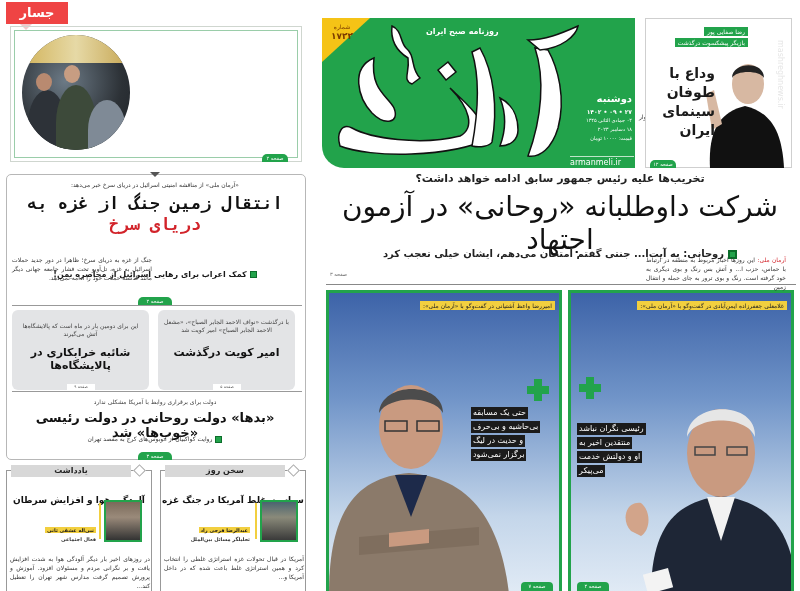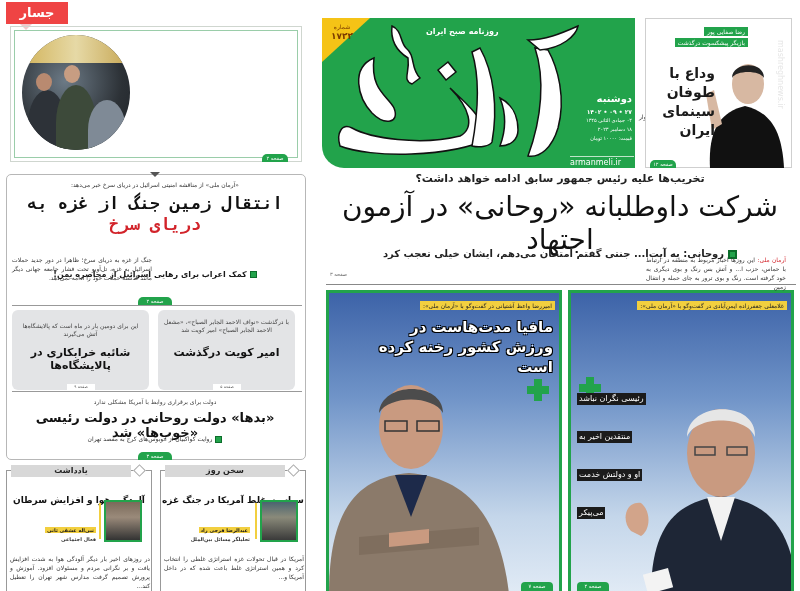--- a/index.html
+++ b/index.html
@@ -153,51 +153,56 @@
 
 <div class="abs mh-kicker">تخریب‌ها علیه رئیس جمهور سابق ادامه خواهد داشت؟</div>
 <div class="abs mh-title">شرکت داوطلبانه «روحانی» در آزمون اجتهاد</div>
 <div class="abs mh-sub"><span class="green-sq"></span><span>روحانی: به آیت‌ا... جنتی گفتم امتحان می‌دهم، ایشان خیلی تعجب کرد</span></div>
 <div class="abs mh-page">صفحه ۳</div>
 <div class="abs mh-rule"></div>
 
 <div class="abs panel panel-right">
   <div class="abs panel-kicker" style="right:4px;">غلامعلی جعفرزاده ایمن‌آبادی در گفت‌وگو با «آرمان ملی»:</div>
   <div class="abs plus" style="left:8px;top:84px;"></div>
-  <div class="abs quote-wrap" style="left:6px;top:100px;width:80px;gap:24px;">
+  <div class="abs quote-wrap" style="left:6px;top:130px;width:80px;">
     <span class="quote-line">رئیسی نگران نباشد</span>
     <span class="quote-line">منتقدین اخیر به</span>
     <span class="quote-line">او و دولتش خدمت</span>
     <span class="quote-line">می‌پیکر</span>
   </div>
   <svg class="abs" style="left:40px;top:78px;" width="186" height="223" viewBox="0 0 186 223">
     <path d="M40 223 C 40 150, 70 130, 110 125 C 150 130, 182 150, 186 223 Z" fill="#1e2636"></path>
     <path d="M96 126 L 110 170 L 124 126 Z" fill="#f2f2f2"></path>
     <ellipse cx="110" cy="82" rx="34" ry="44" fill="#c99a80"></ellipse>
     <path d="M76 66 C 76 30, 146 28, 144 66 C 136 44, 84 44, 76 66 Z" fill="#e6e6e6"></path>
     <path d="M84 76 L 104 76 L 104 84 L 84 84 Z M 116 76 L 136 76 L 136 84 L 116 84 Z" fill="none" stroke="#444" stroke-width="1.5"></path>
     <path d="M20 160 C 10 150, 14 130, 30 132 C 40 140, 40 158, 30 165 Z" fill="#d2a48a"></path>
     <rect x="34" y="200" width="26" height="20" fill="#f3f3f3" transform="rotate(-15 47 210)"></rect>
   </svg>
   <div class="abs panel-pill" style="left:6px;">صفحه ۴</div>
 </div>
 
 <div class="abs panel panel-left">
   <div class="abs panel-kicker" style="right:4px;">امیررضا واعظ آشتیانی در گفت‌وگو با «آرمان ملی»:</div>
-  <div class="abs panel-title" style="right:6px;top:24px;width:190px;">مافیا مدت‌هاست در ورزش کشور رخنه کرده است</div>
   <svg class="abs" style="left:0;top:74px;" width="190" height="227" viewBox="0 0 190 227">
     <path d="M0 227 C 0 140, 30 110, 80 106 C 130 110, 170 140, 180 227 Z" fill="#8b7a6a"></path>
     <path d="M66 108 L 82 150 L 98 108 Z" fill="#1d2a4a"></path>
     <ellipse cx="82" cy="60" rx="32" ry="42" fill="#c99a80"></ellipse>
     <path d="M50 46 C 52 14, 114 14, 114 46 C 104 28, 60 28, 50 46 Z" fill="#4c4c4c"></path>
     <path d="M56 54 L 78 54 L 78 64 L 56 64 Z M 88 54 L 110 54 L 110 64 L 88 64 Z" fill="none" stroke="#333" stroke-width="1.5"></path>
     <path d="M30 170 L 150 160 L 150 178 L 30 188 Z" fill="#7f6e5e"></path>
     <path d="M60 166 L 100 162 L 100 176 L 60 180 Z" fill="#c99a80"></path>
   </svg>
   <div class="abs plus" style="right:10px;top:86px;"></div>
+  <div class="abs quote-wrap" style="right:4px;top:114px;width:84px;">
+    <span class="quote-line">حتی یک مسابقه</span>
+    <span class="quote-line">بی‌حاشیه و بی‌حرف</span>
+    <span class="quote-line">و حدیث در لیگ</span>
+    <span class="quote-line">برگزار نمی‌شود</span>
+  </div>
   <div class="abs panel-pill" style="right:6px;">صفحه ۷</div>
 </div>
 
 <div class="abs lc-box"></div>
 <div class="abs lc-notch"></div>
 <div class="abs s1-kicker">«آرمان ملی» از مناقشه امنیتی اسرائیل در دریای سرخ خبر می‌دهد:</div>
 <div class="abs s1-title"><span>انتقال زمین جنگ از غزه به </span><span class="red">دریای سرخ</span></div>
 <div class="abs s1-sub"><span class="sq-small"></span><span>کمک اعراب برای رهایی اسرائیل از محاصره یمن!</span></div>
 <div class="abs s1-col" style="right:14px;"><span class="lead">آرمان ملی:</span><span> این روزها اخبار مربوط به منطقه در ارتباط با حماس، حزب ا... و آتش بس رنگ و بوی دیگری به خود گرفته است. رنگ و بوی ترور به جای حمله و انتقال زمین</span></div>
 <div class="abs s1-col" style="left:12px;">جنگ از غزه به دریای سرخ؛ ظاهرا در دور جدید حملات اسرائیل به غزه، تل‌آویو تحت فشار جامعه جهانی دیگر مانند گذشته حملات خود را ادامه نمی‌دهد.</div>

